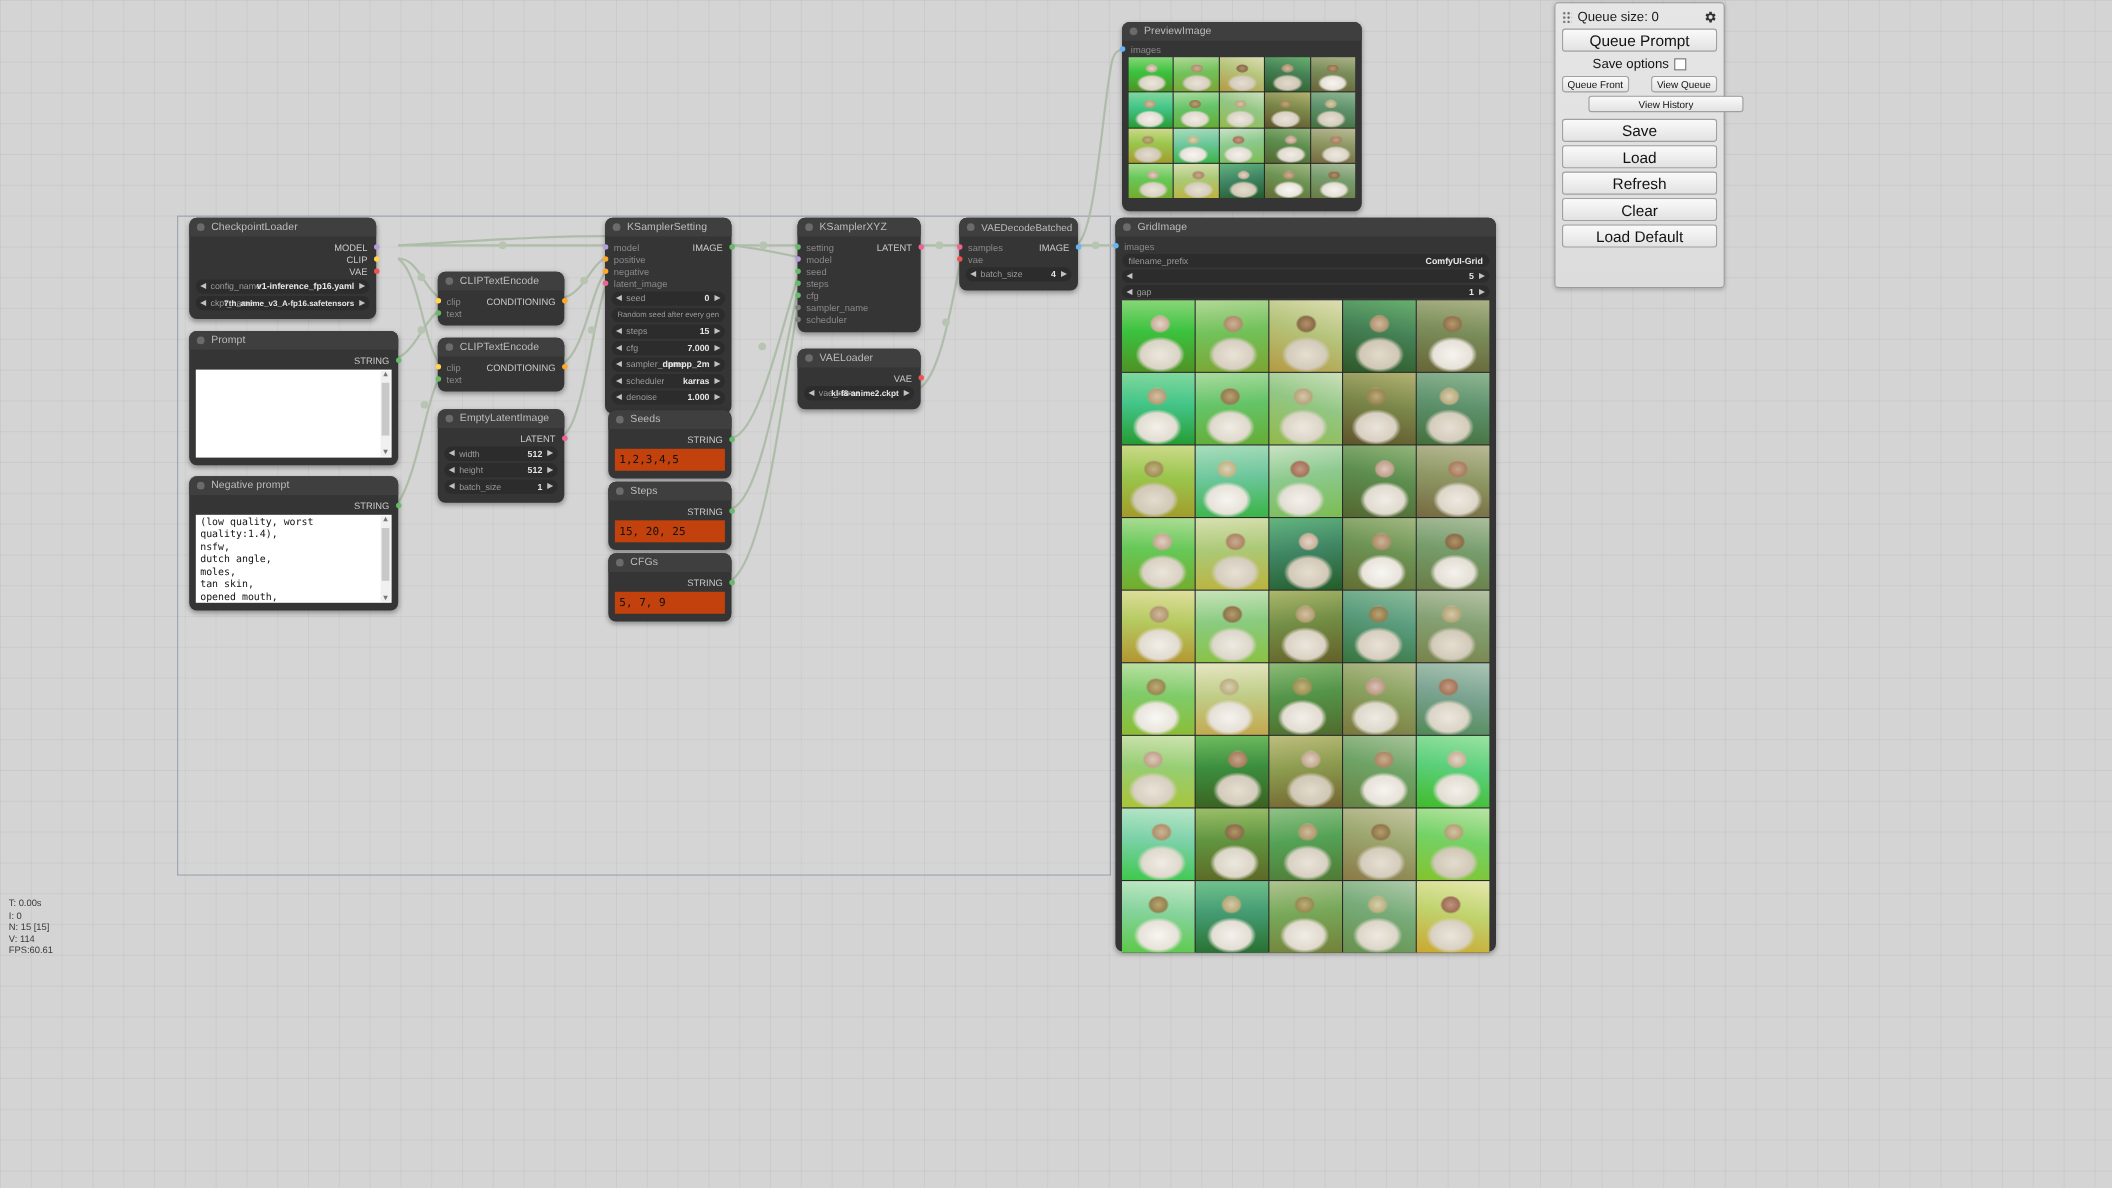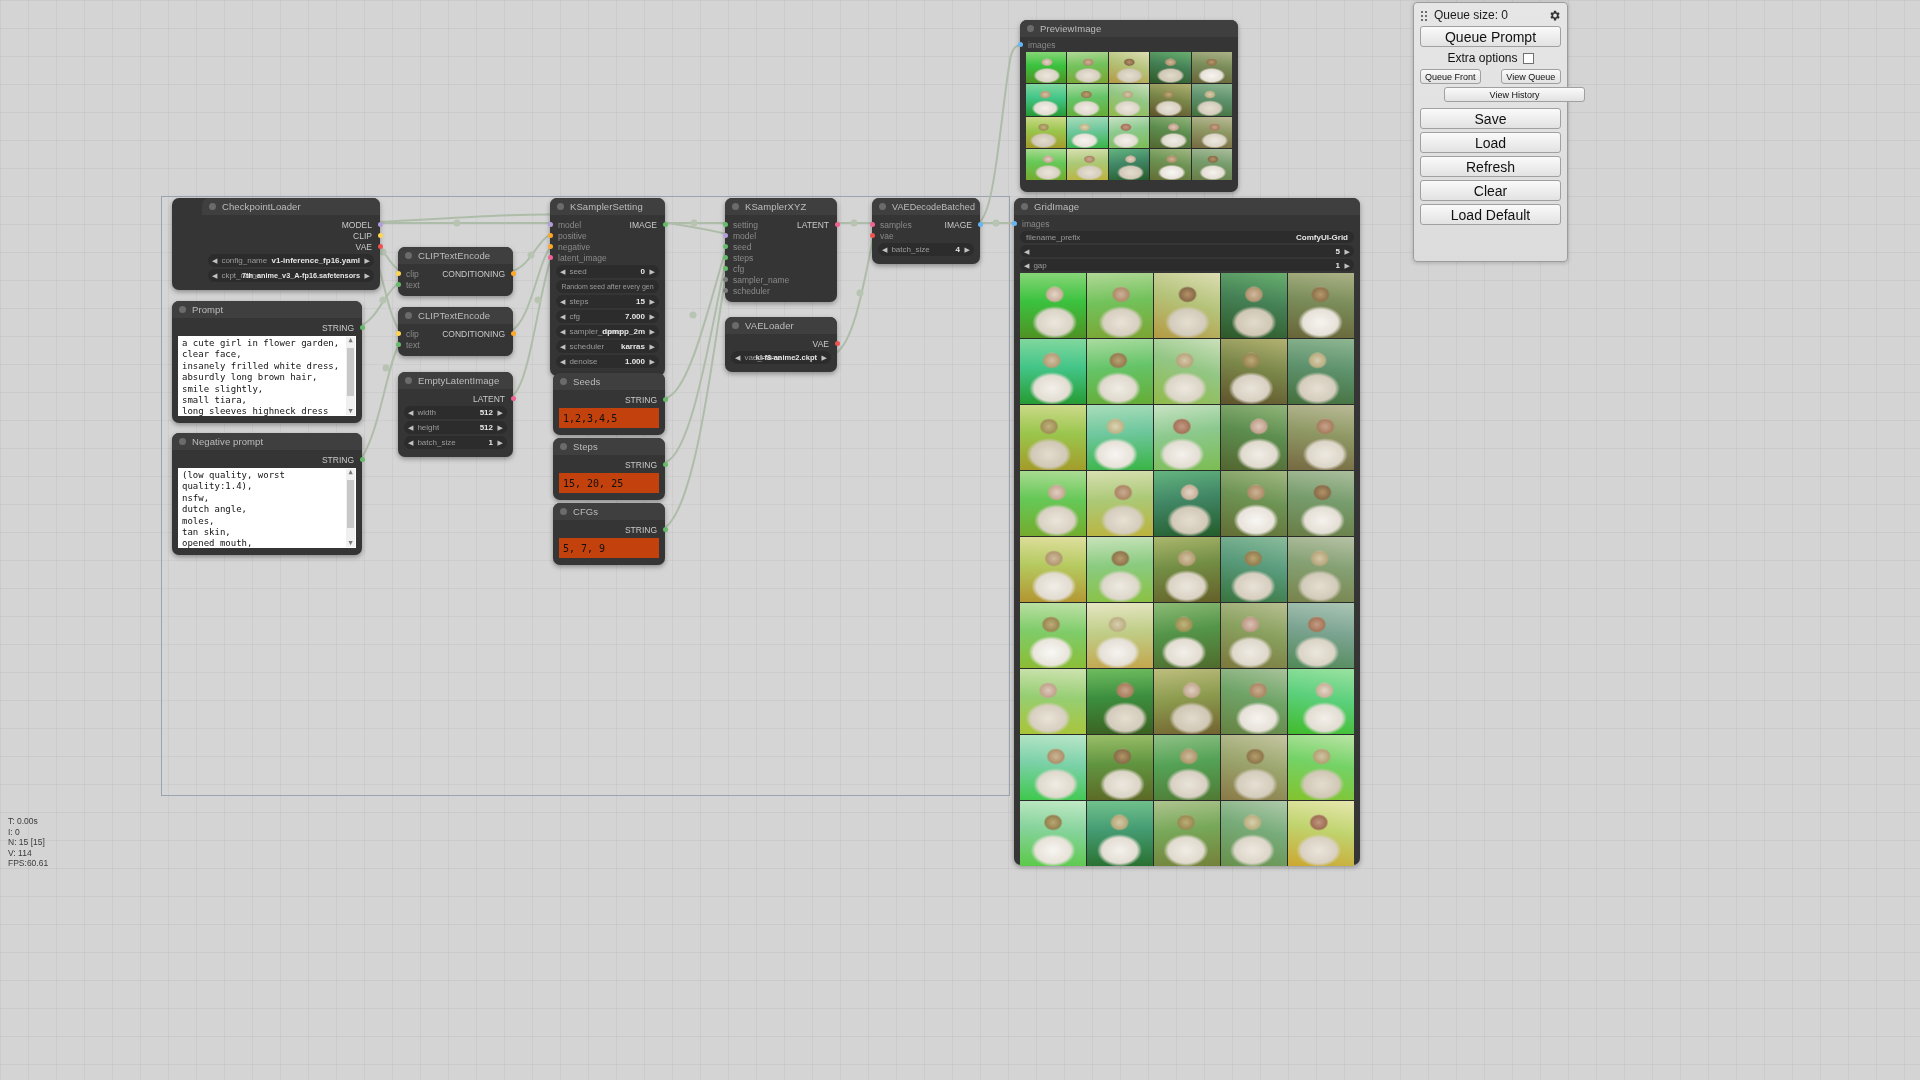--- a/index.html
+++ b/index.html
@@ -255,21 +255,21 @@
       <circle cx="531" cy="255" r="3.5"></circle>
       <circle cx="538" cy="300" r="3.5"></circle>
       <circle cx="694" cy="223" r="3.5"></circle>
       <circle cx="693" cy="315" r="3.5"></circle>
       <circle cx="854" cy="223" r="3.5"></circle>
       <circle cx="860" cy="293" r="3.5"></circle>
       <circle cx="996" cy="223" r="3.5"></circle>
     </g>
   </svg>
 
-  <div class="node" style="left:172px; top:198px; width:208px;padding-left:30px;">
+  <div class="node" style="left:172px; top:198px; width:170px;">
     <div class="node-title">
       <span class="node-dot"></span>
       <span>CheckpointLoader</span>
     </div>
     <div class="node-body">
       <div class="port-row out">
         <span class="plabel">MODEL</span>
         <span class="pdot r c-model" style="top:3px"></span>
       </div>
       <div class="port-row out">
@@ -298,27 +298,21 @@
   <div class="node" style="left:172px; top:301px; width:190px;">
     <div class="node-title">
       <span class="node-dot"></span>
       <span>Prompt</span>
     </div>
     <div class="node-body" style="padding-bottom:4px">
       <div class="port-row out">
         <span class="plabel">STRING</span>
         <span class="pdot r c-str" style="top:3px"></span>
       </div>
-      <div class="textbox" style="height:80px"><span>a cute girl in flower garden,
-clear face,
-insanely frilled white dress,
-absurdly long brown hair,
-smile slightly,
-small tiara,
-long sleeves highneck dress</span>
+      <div class="textbox" style="height:80px">
         <div class="sbar">
           <span class="tri">▲</span>
           <div class="thumb" style="top:11px;height:48px"></div>
           <span class="tri">▼</span>
         </div>
       </div>
     </div>
   </div>
 
   <div class="node" style="left:172px; top:433px; width:190px;">
@@ -735,21 +729,21 @@
     <span class="gear">
       <svg viewBox="0 0 24 24" width="13" height="13" fill="#333">
         <path d="M19.4 13a7.6 7.6 0 000-2l2.1-1.6-2-3.5-2.5 1a7.7 7.7 0 00-1.7-1L15 3H11l-.3 2.9c-.6.2-1.2.6-1.7 1l-2.5-1-2 3.5L6.6 11a7.6 7.6 0 000 2l-2.1 1.6 2 3.5 2.5-1c.5.4 1.1.8 1.7 1L11 21h4l.3-2.9c.6-.2 1.2-.6 1.7-1l2.5 1 2-3.5L19.4 13zM13 15.5A3.5 3.5 0 1113 8.5a3.5 3.5 0 010 7z"></path>
       </svg>
     </span>
   </div>
 
   <div class="pbtn big">Queue Prompt</div>
 
   <div class="extra-row">
-    <span>Extra options</span>
+    <span>Save options</span>
     <span class="chk"></span>
   </div>
 
   <div class="two-col">
     <div class="pbtn">Queue Front</div>
     <div class="pbtn">View Queue</div>
   </div>
 
   <div class="pbtn small-btn">View History</div>
 

